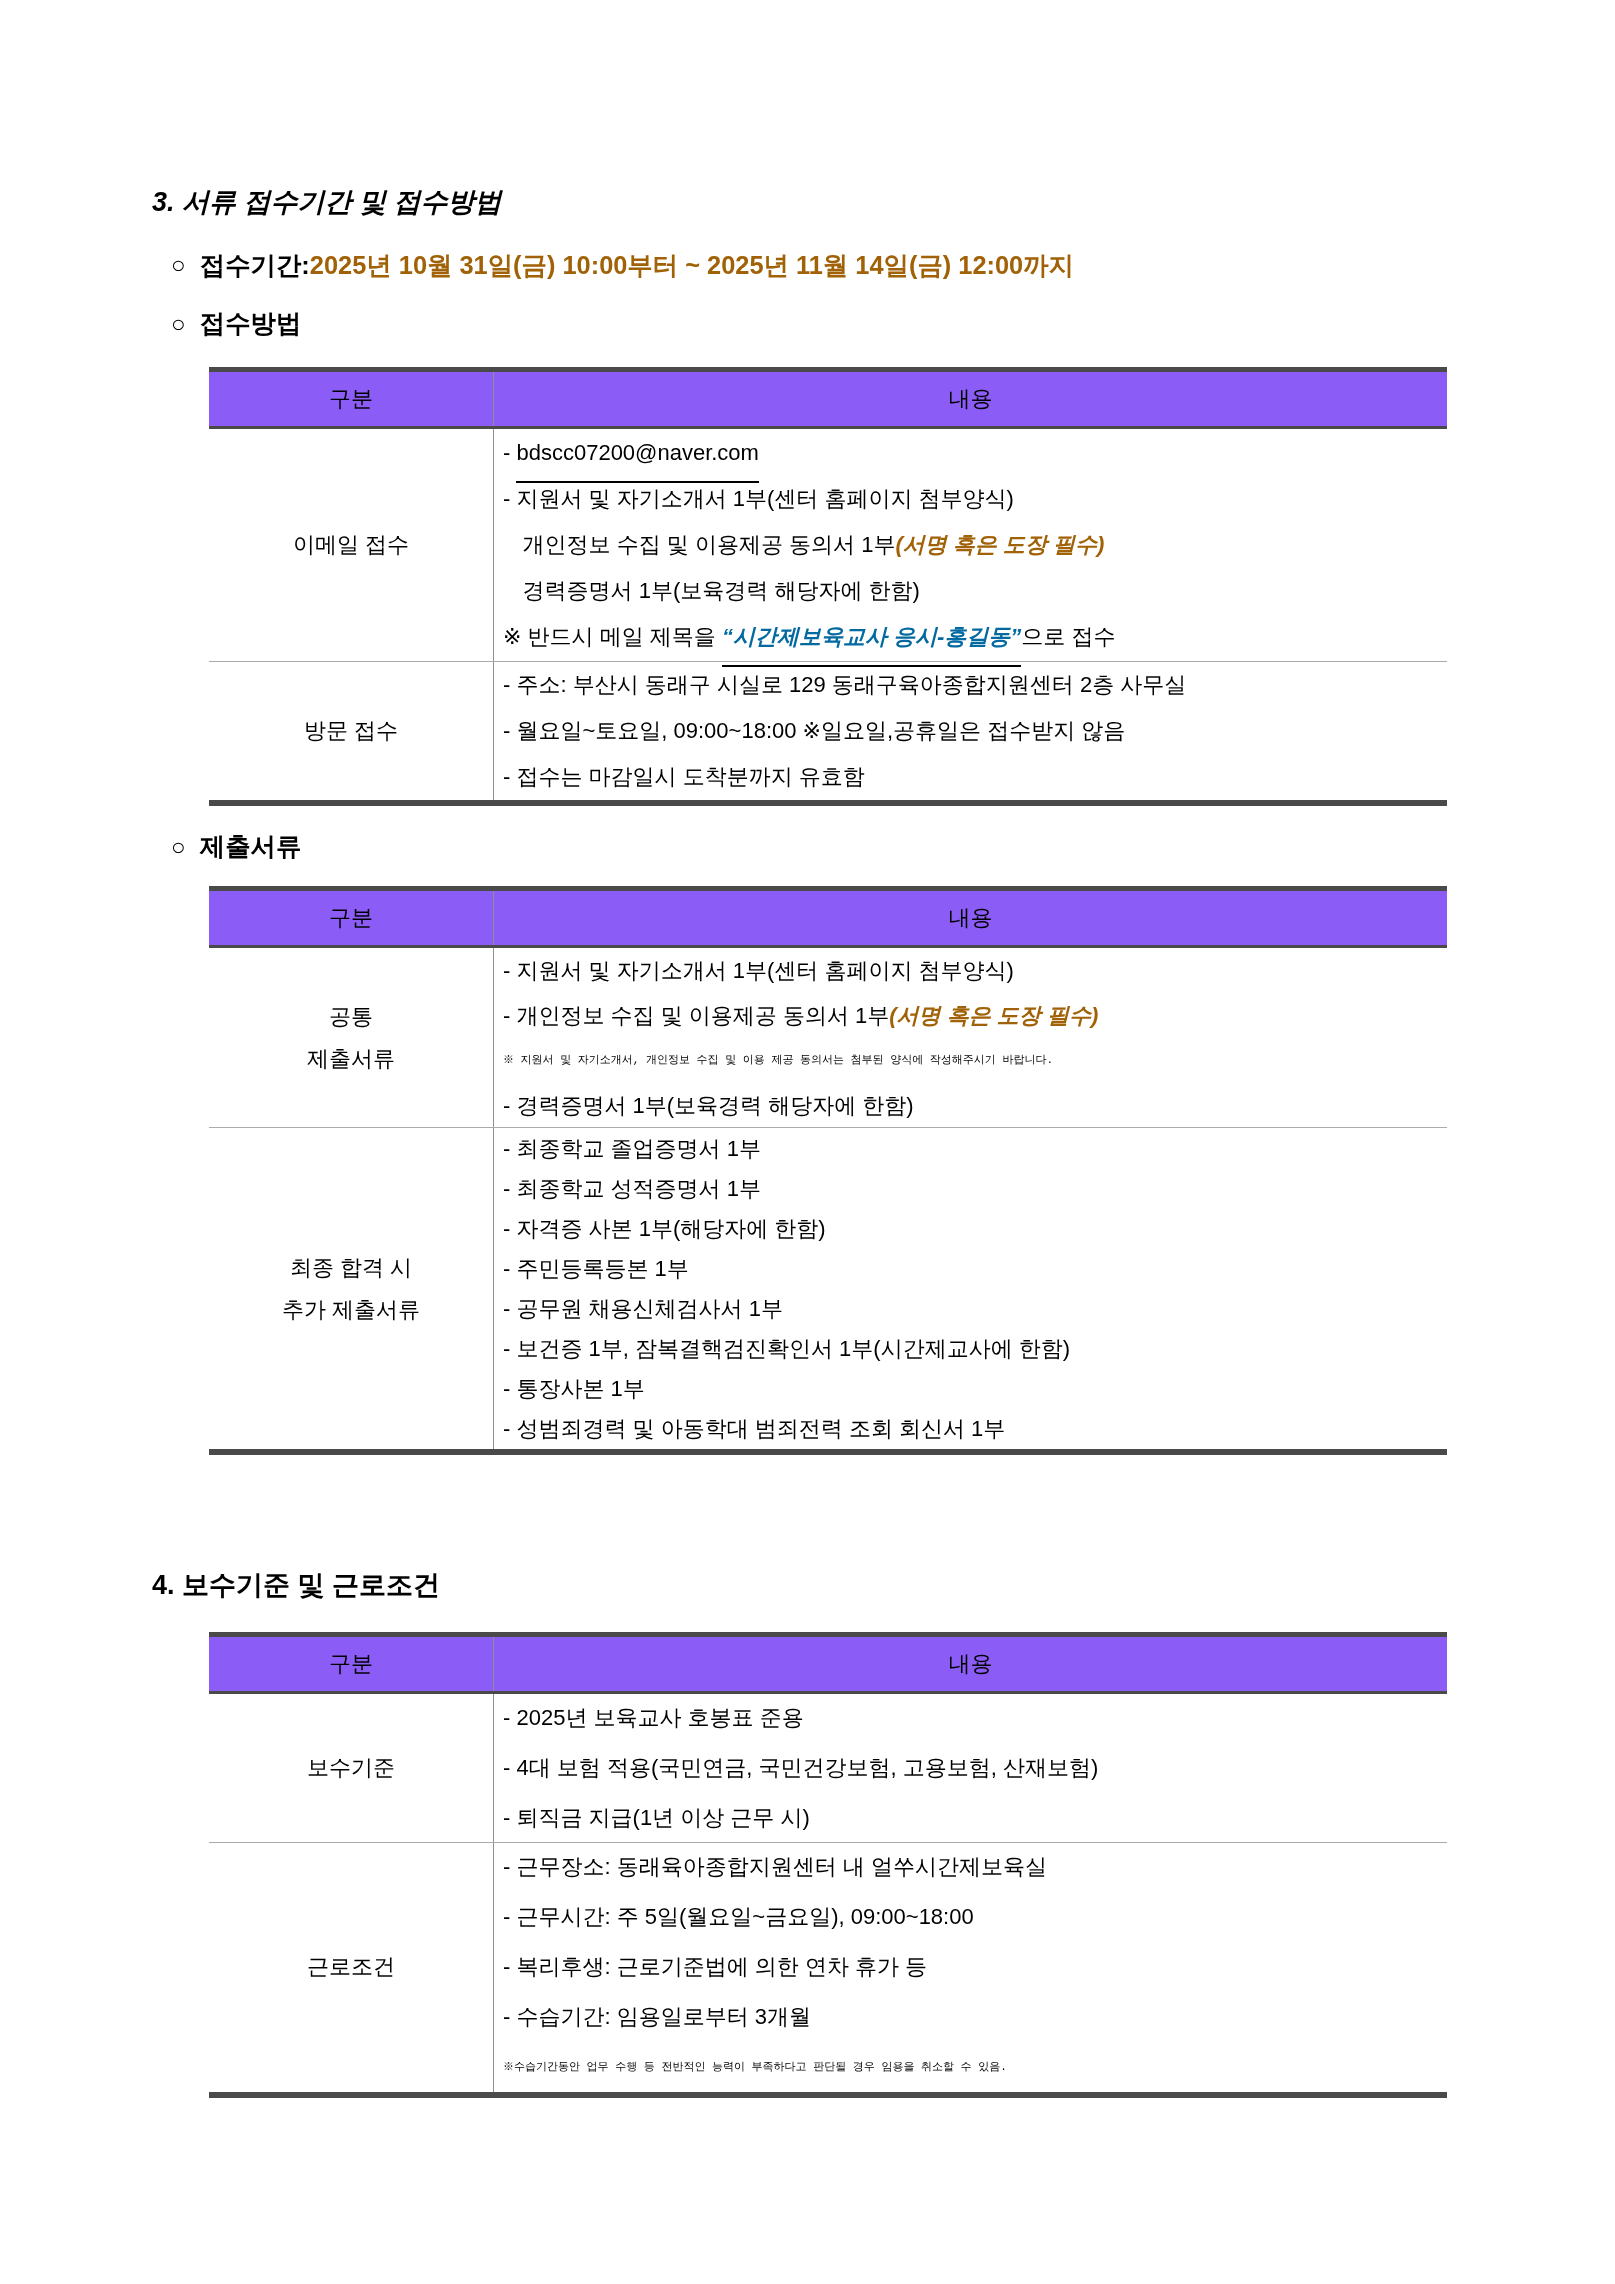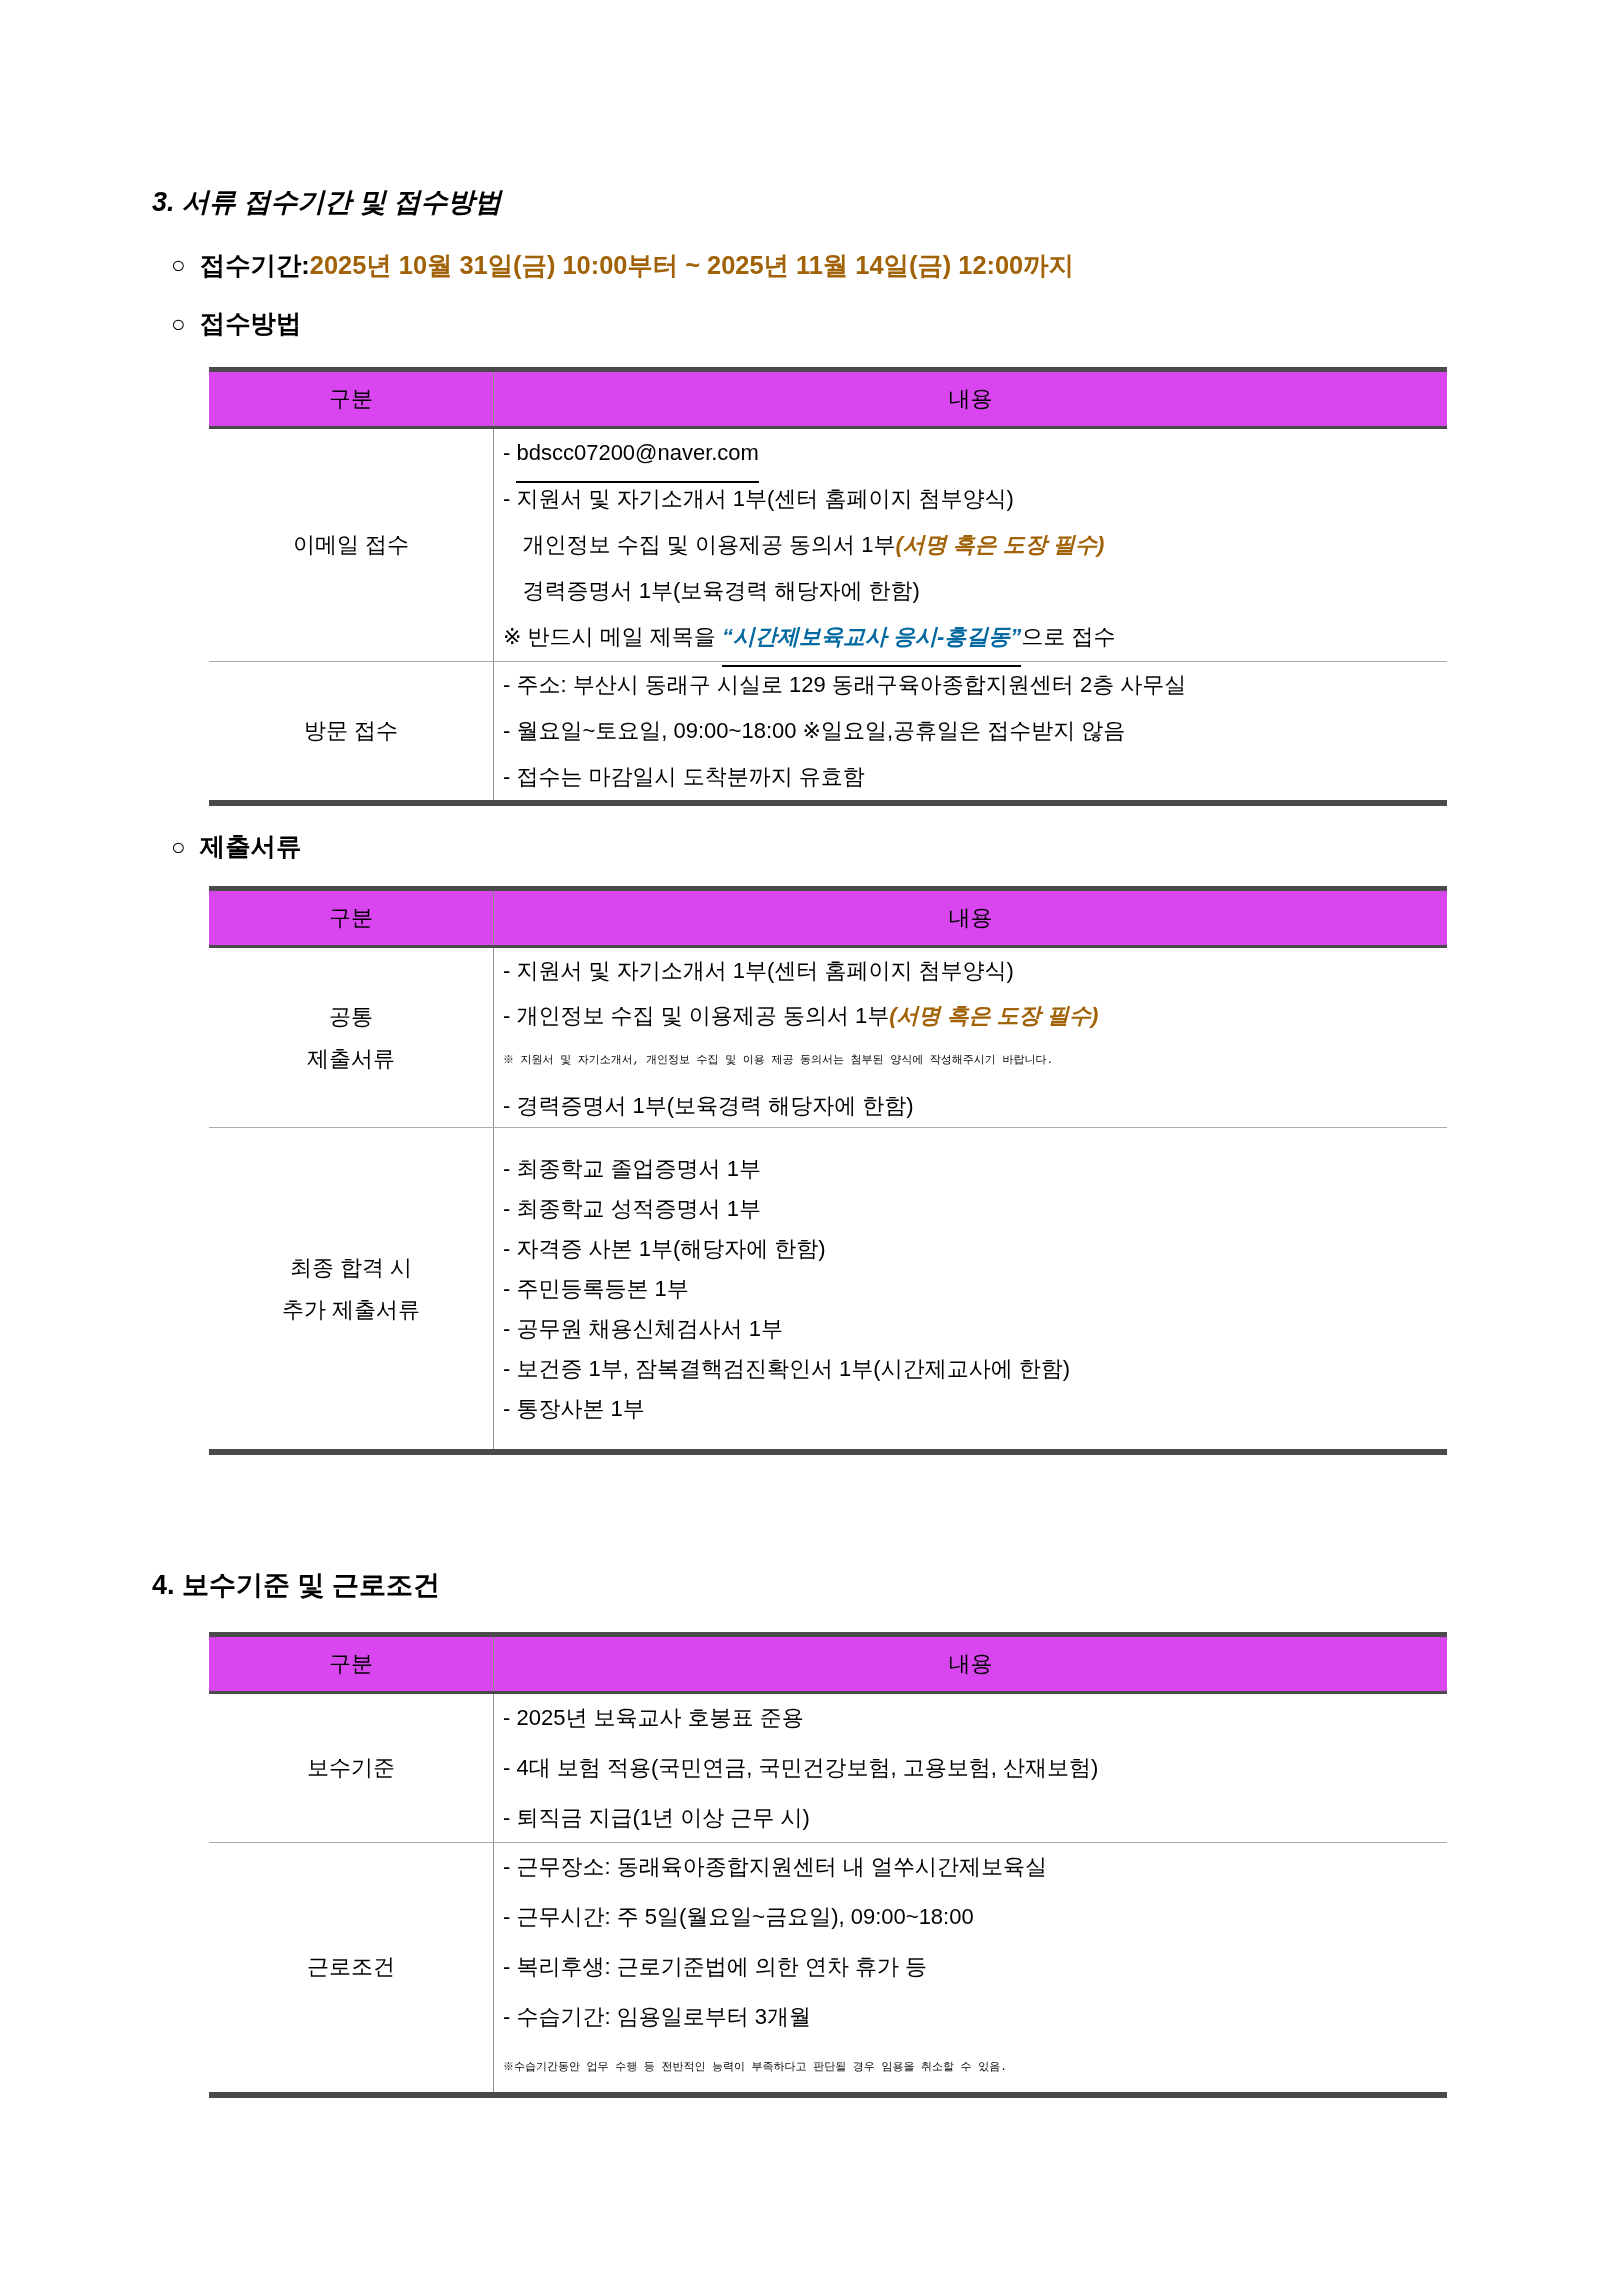--- a/index.html
+++ b/index.html
@@ -27,21 +27,21 @@
   
   .tbl{
     margin-left:209px;width:1238px;box-sizing:border-box;
     border-top:5.2px solid #4a4a4a;border-bottom:6.5px solid #4a4a4a;
     font-size:22px;
   }
   .tbl{margin-top:29px;}
   .tbl2{margin-top:25px;}
   .tbl3{margin-top:31px;}
   .thead{
-    display:flex;height:57px;box-sizing:border-box;background:#d946ef;
+    display:flex;height:57px;box-sizing:border-box;background:#8b5cf6;
     border-bottom:3.3px solid #4a4a4a;
   }
   .trow{display:flex;box-sizing:border-box;border-bottom:1.3px solid #ababab;}
   .trow:last-child{border-bottom:none;}
   .ccat{
     flex:0 0 284px;border-right:1.3px solid #8f8f8f;
     display:flex;flex-direction:column;align-items:center;justify-content:center;
     text-align:center;
   }
   .ccat .catline{line-height:42px;white-space:nowrap;}
@@ -144,20 +144,21 @@
         <div class="catline">추가 제출서류</div>
       </div>
       <div class="ccon h492">
         <div class="line">- 최종학교 졸업증명서 1부</div>
         <div class="line">- 최종학교 성적증명서 1부</div>
         <div class="line">- 자격증 사본 1부(해당자에 한함)</div>
         <div class="line">- 주민등록등본 1부</div>
         <div class="line">- 공무원 채용신체검사서 1부</div>
         <div class="line">- 보건증 1부, 잠복결핵검진확인서 1부(시간제교사에 한함)</div>
         <div class="line">- 통장사본 1부</div>
+        <div class="line">- 성범죄경력 및 아동학대 범죄전력 조회 회신서 1부</div>
       </div>
     </div>
   </div>
 
   <h1 class="sec-title t4">4. 보수기준 및 근로조건</h1>
 
   <div class="tbl tbl3">
     <div class="thead">
       <div class="ccat th">구분</div>
       <div class="ccon th">내용</div>

